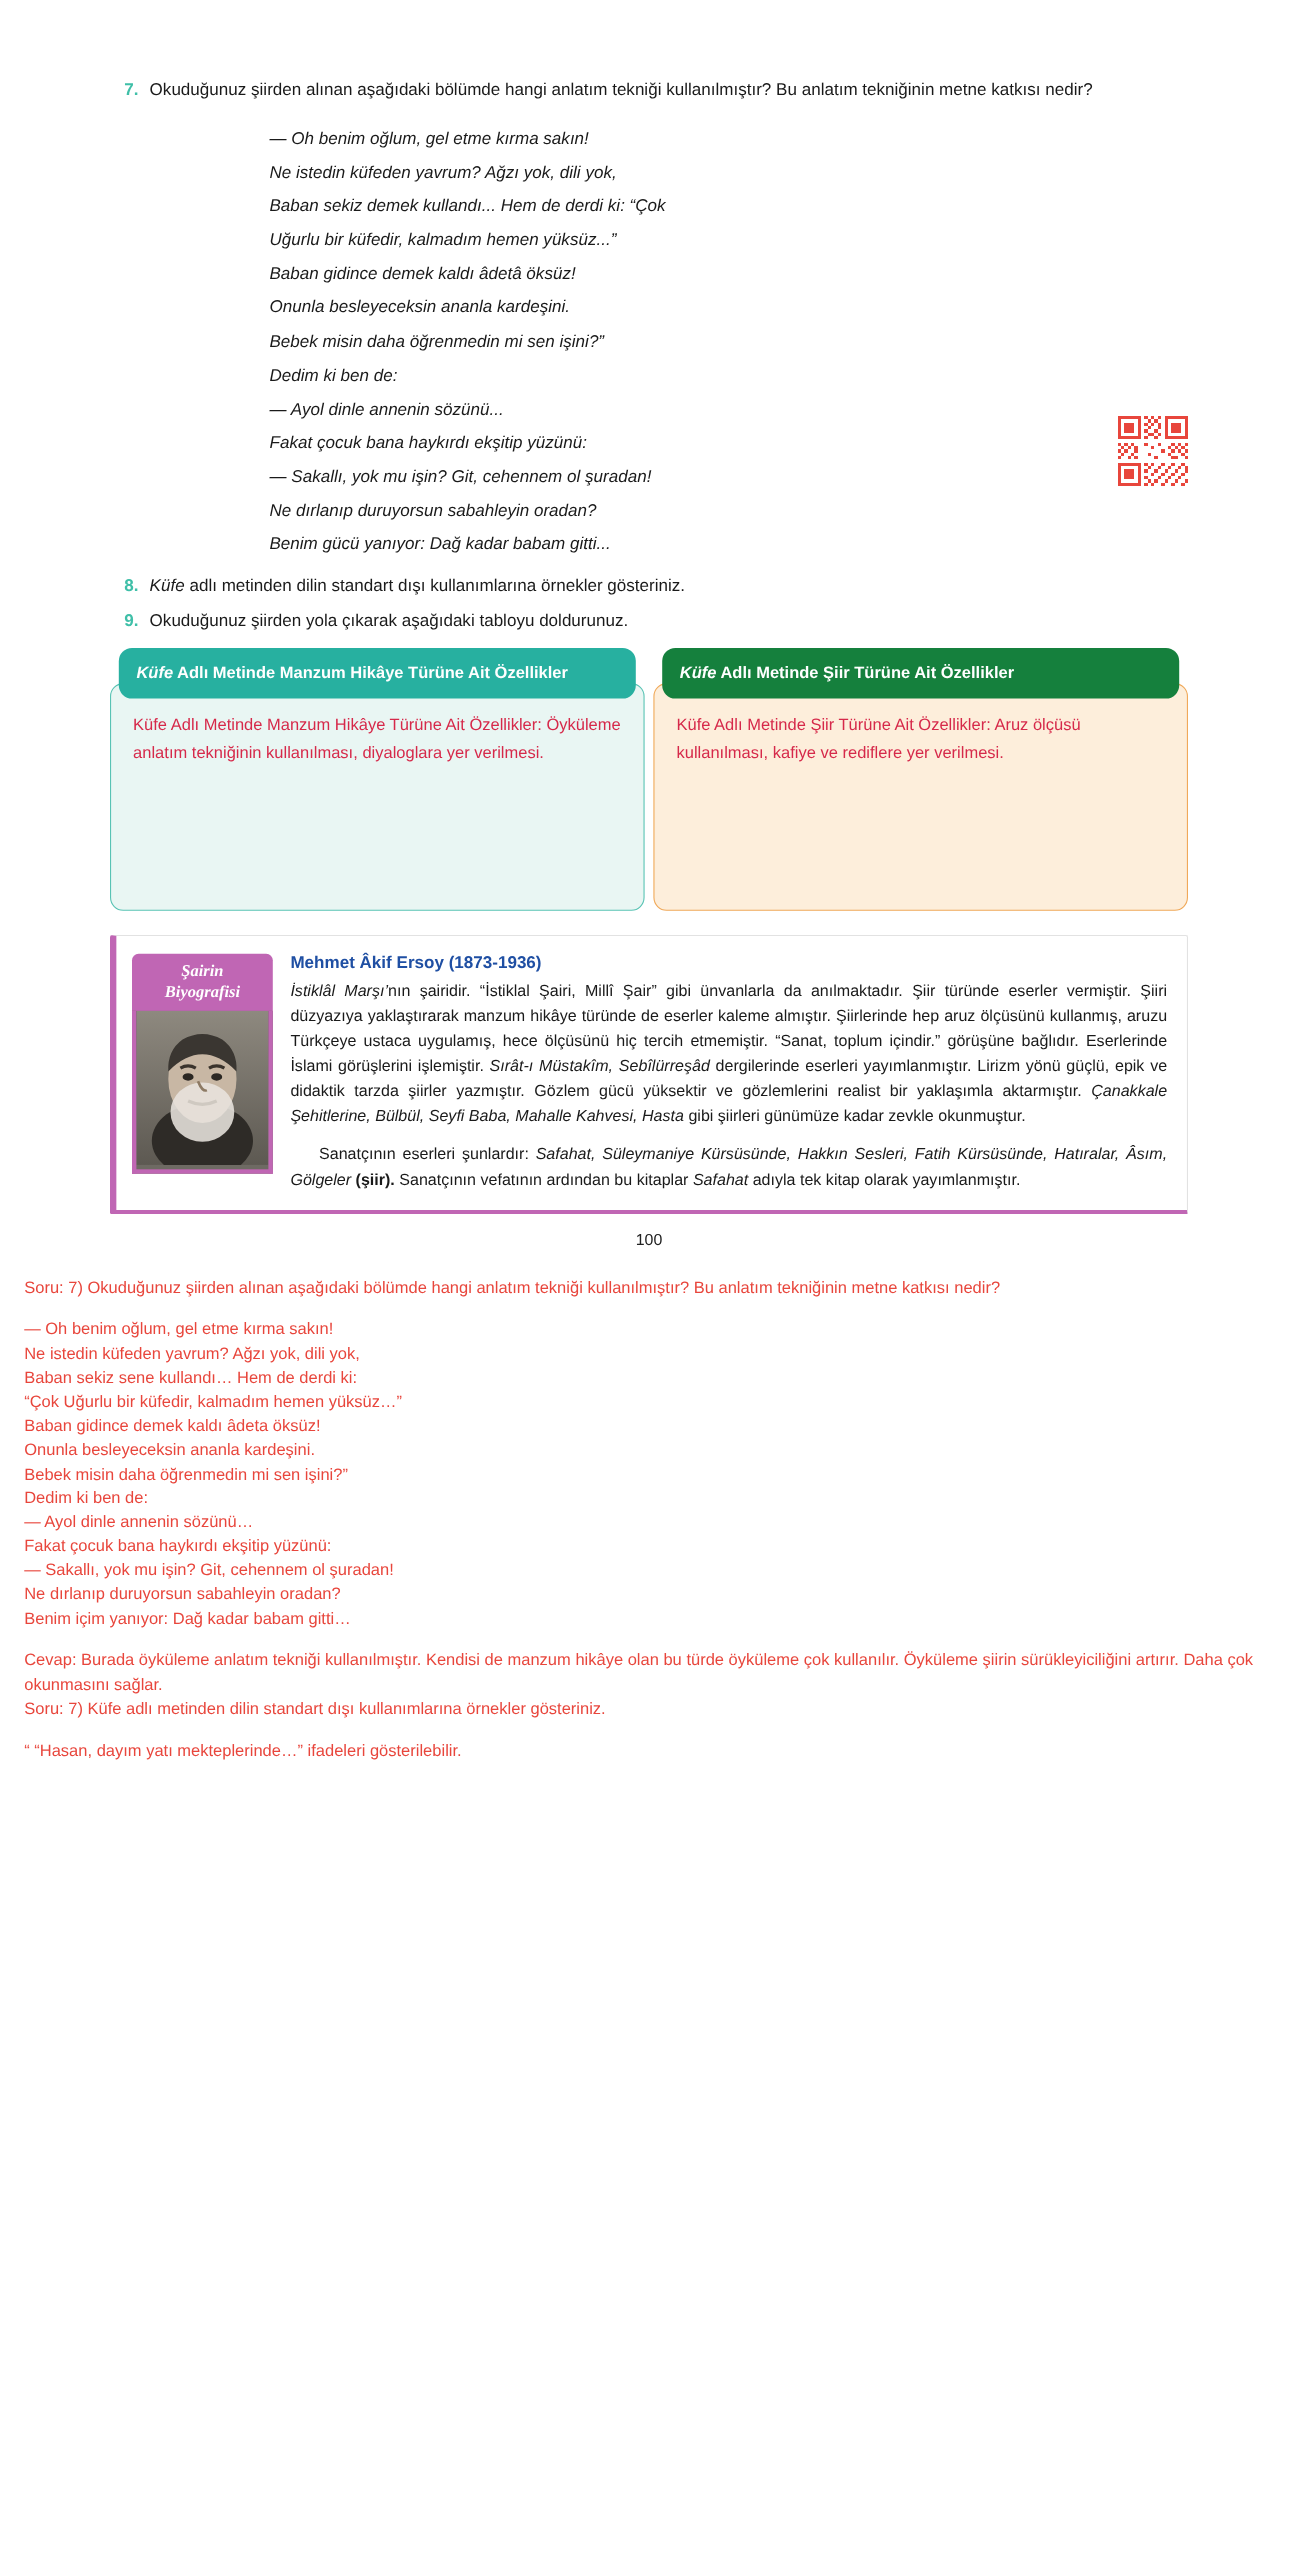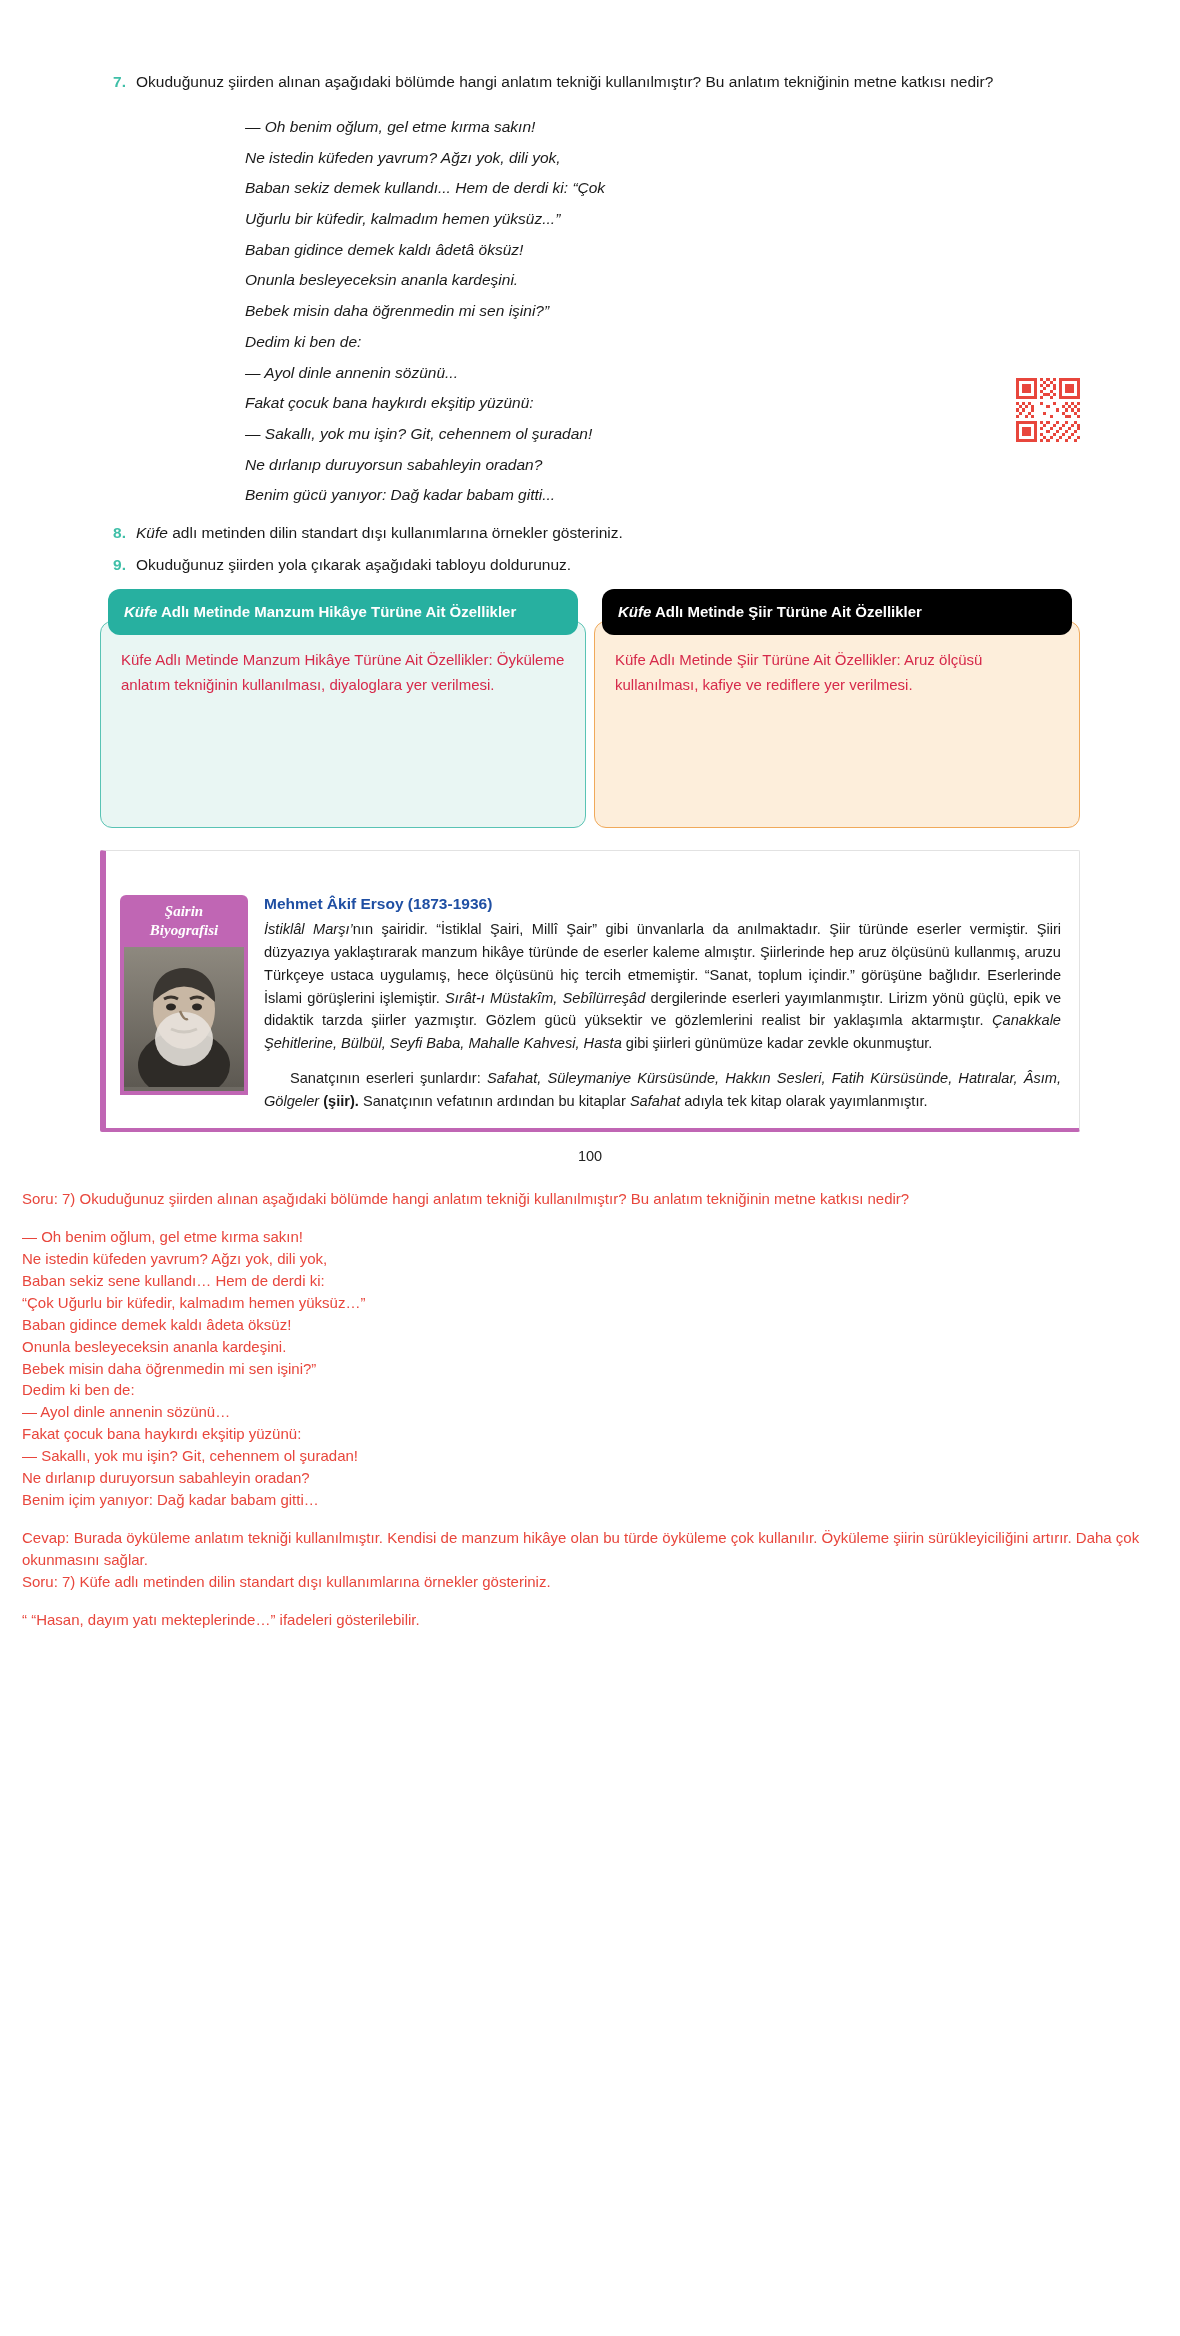--- a/index.html
+++ b/index.html
@@ -90,21 +90,21 @@
     color:#fff;
     font-weight:bold;
     font-size:15px;
     line-height:1.35;
     position:relative;
     z-index:2;
     margin:0 8px;
   }
   .box-head .it{ font-style:italic; }
   .box-head.teal{ background:#27b0a0; }
-  .box-head.orange{ background:#000000; }
+  .box-head.orange{ background:#15803d; }
   .box-body{
     border-radius:12px;
     border:1.5px solid;
     padding:26px 20px 24px 20px;
     font-size:15px;
     line-height:1.62;
     color:#d6294a;
     margin-top:-14px;
     position:relative;
     z-index:1;
@@ -125,21 +125,21 @@
     margin-top:22px;
     border:1px solid #e2e2e2;
     border-left:6px solid #c066b4;
     border-bottom:4px solid #c066b4;
     border-radius:2px;
     padding:16px 18px 16px 14px;
     box-sizing:border-box;
     position:relative;
     background:#fff;
   }
-  .bio-inner{ display:flex; gap:16px; align-items:flex-start;margin-top:28px; }
+  .bio-inner{ display:flex; gap:16px; align-items:flex-start; }
   .bio-left{ flex:0 0 128px; }
   .bio-badge{
     background:#c066b4;
     color:#fff;
     text-align:center;
     border-radius:6px 6px 0 0;
     padding:7px 4px 8px 4px;
     font-size:15px;
     line-height:1.22;
     font-style:italic;

